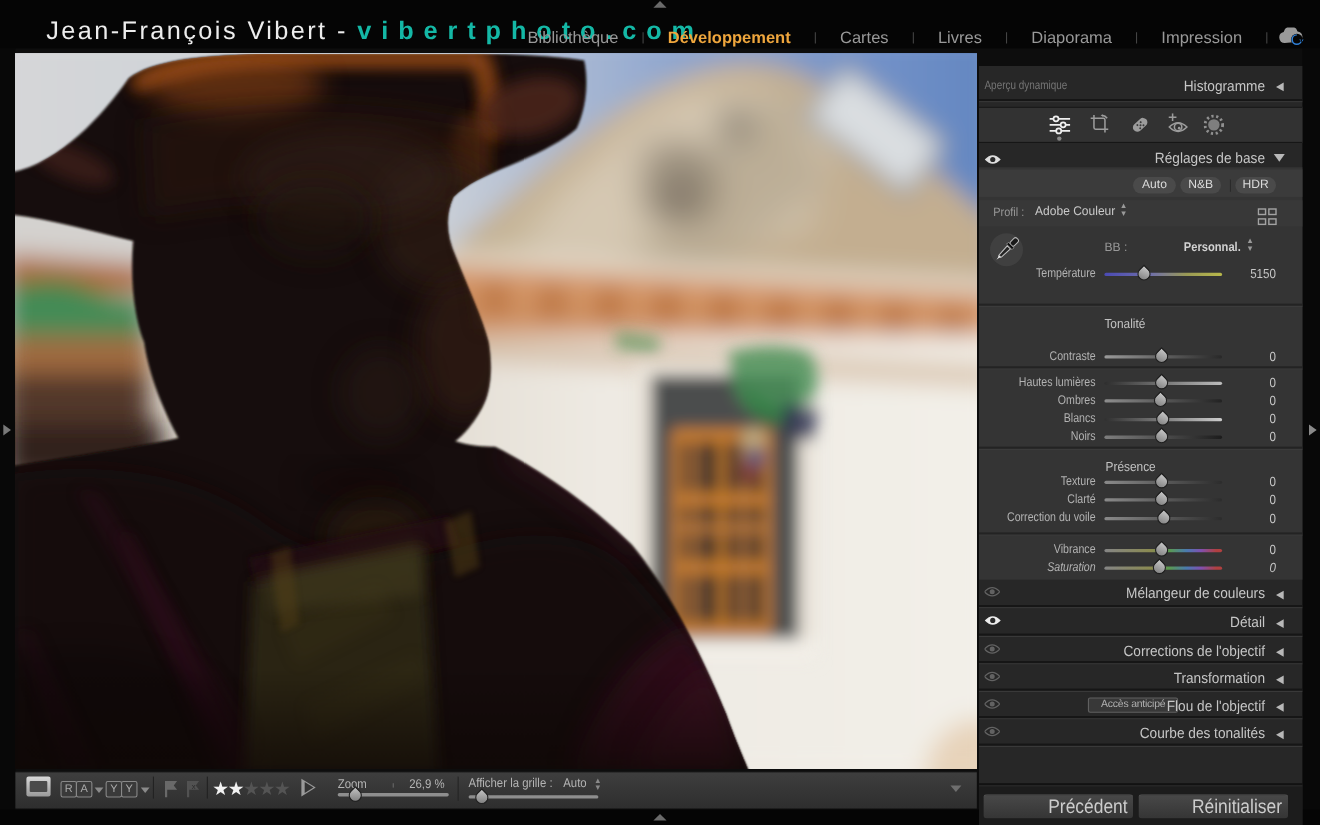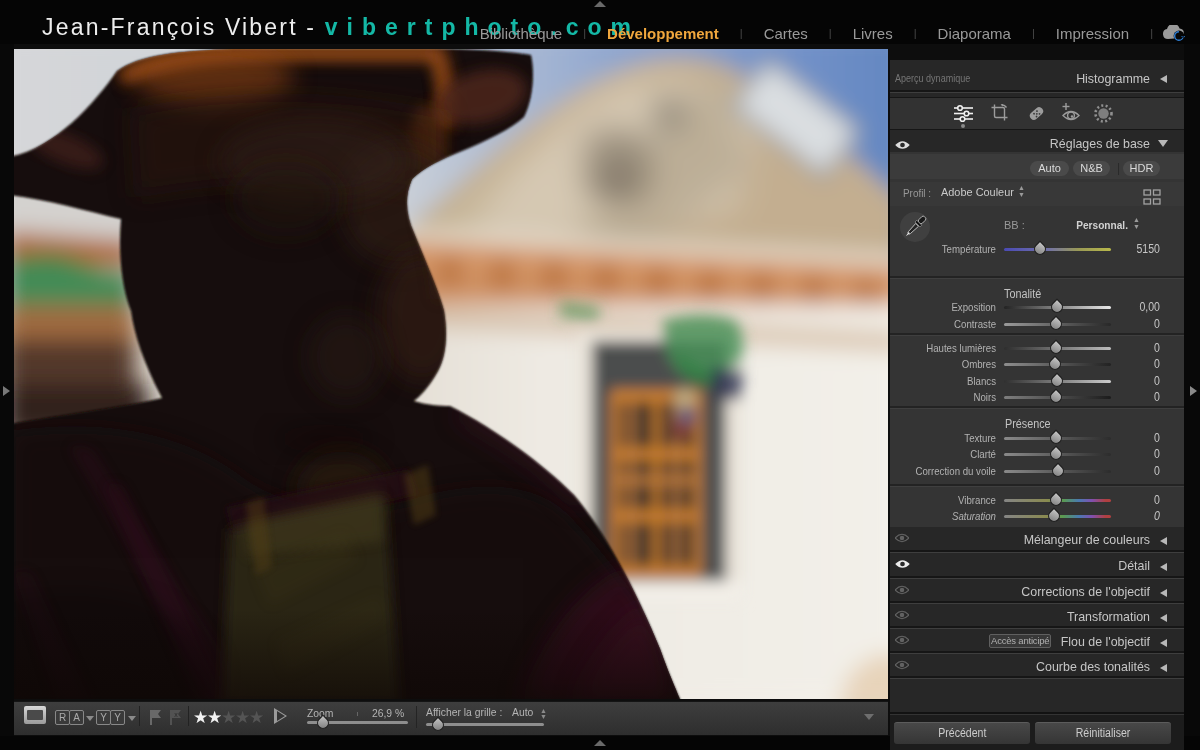--- a/index.html
+++ b/index.html
@@ -24,21 +24,21 @@
 .pr{position:absolute;}
 .hdrtxt{font-size:13.5px;color:#c6c6c6;transform:scaleX(0.92);transform-origin:100% 50%;}
 .dimtxt{font-size:11px;color:#757575;transform:scaleX(0.82);transform-origin:0 50%;}
 .coll{width:0;height:0;border-top:4.5px solid transparent;border-bottom:4.5px solid transparent;border-right:7px solid #b8b8b8;}
 .expand{width:0;height:0;border-left:5.5px solid transparent;border-right:5.5px solid transparent;border-top:7px solid #b8b8b8;}
 .sepline{position:absolute;left:0;width:294px;height:2px;background:#161616;border-bottom:1px solid #3e3e3e;}
 .slabel{position:absolute;font-size:11.5px;color:#b2b2b2;text-align:right;width:106px;left:0px;transform:scaleX(0.84);transform-origin:100% 50%;}
 .svalue{position:absolute;font-size:12px;color:#c6c6c6;text-align:right;width:46px;left:224px;transform:scaleX(0.88);transform-origin:100% 50%;}
 .ptrack{position:absolute;left:114px;width:107px;height:3px;border-radius:2px;top:6px;}
 .pthumb{position:absolute;width:10px;height:10px;background:linear-gradient(160deg,#c6c6c6,#7e7e7e);border:1px solid #1f1f1f;border-radius:0 50% 50% 50%;transform:rotate(45deg);top:1px;}
-.btn{position:absolute;background:linear-gradient(#484848,#353535);border-radius:3px;border-top:1px solid #5c5c5c;color:#cccccc;font-size:12px;text-align:center;}
+.btn{position:absolute;background:linear-gradient(#484848,#353535);border-radius:3px;border-top:1px solid #5c5c5c;color:#cccccc;font-size:18px;text-align:right;}
 .btn span{display:inline-block;transform:scaleX(0.88);}
 .pillbtn{position:absolute;background:#4a4a4a;border-radius:8px;color:#dadada;font-size:11px;text-align:center;line-height:15px;height:15px;}
 </style></head>
 <body>
 <div id="stage">
 
 <div id="topbar"></div>
 <div id="topuparrow"></div>
 <div id="idplate">Jean-François Vibert - <span class="gold">vibertphoto.com</span></div>
 <div id="menu"><span class="it">Bibliothèque</span><span class="sep">|</span><span class="it active">Développement</span><span class="sep">|</span><span class="it">Cartes</span><span class="sep">|</span><span class="it">Livres</span><span class="sep">|</span><span class="it">Diaporama</span><span class="sep">|</span><span class="it">Impression</span><span class="sep">|</span><svg width="24" height="17" viewBox="0 0 24 17" style="vertical-align:-3px;margin-left:8px">
@@ -183,26 +183,20 @@
 <div class="pr" style="left:158px;top:159px;width:80px;text-align:right;font-size:11.5px;color:#d2d2d2;font-weight:bold;transform:scaleX(0.88);transform-origin:100% 50%;">Personnal.</div>
 <div class="pr" style="left:243px;top:156px;font-size:7px;color:#9a9a9a;line-height:7px;">▲<br>▼</div>
 <div class="pr" style="left:0;top:182px;width:294px;height:16px;">
         <div class="slabel" style="top:1px;">Température</div>
         <div class="ptrack" style="background:linear-gradient(90deg,#4a4ab4,#7070a8 40%,#9a9a55 70%,#b8b84a);"></div>
         <div class="pthumb" style="left:144px;"></div>
         <div class="svalue" style="top:0px;">5150</div>
       </div>
 <div class="sepline" style="top:216px;background:#232323;border-bottom-color:#3f3f3f;"></div>
 <div class="pr" style="left:114px;top:227px;font-size:12px;color:#c2c2c2;transform:scaleX(0.9);transform-origin:0 50%;">Tonalité</div>
-<div class="pr" style="left:0;top:240px;width:294px;height:16px;">
-        <div class="slabel" style="top:1px;">Exposition</div>
-        <div class="ptrack" style="background:linear-gradient(90deg,#232323,#e8e8e8);"></div>
-        <div class="pthumb" style="left:161px;"></div>
-        <div class="svalue" style="top:0px;">0,00</div>
-      </div>
 <div class="pr" style="left:0;top:257px;width:310px;height:16px;">
         <div class="slabel" style="top:1px;">Contraste</div>
         <div class="ptrack" style="background:linear-gradient(90deg,#9a9a9a,#282828);"></div>
         <div class="pthumb" style="left:160px;"></div>
         <div class="svalue" style="top:0px;">0</div>
       </div>
 <div class="sepline" style="top:273px;background:#232323;border-bottom-color:#3f3f3f;"></div>
 <div class="pr" style="left:0;top:281px;width:294px;height:16px;">
         <div class="slabel" style="top:1px;">Hautes lumières</div>
         <div class="ptrack" style="background:linear-gradient(90deg,#2e2e2e,#bcbcbc);"></div>
@@ -285,21 +279,21 @@
         <path d="M0 5.5 q8 -8.5 16 0 q-8 8.5 -16 0z" fill="none" stroke="#aaa" stroke-width="1.3"></path>
         <circle cx="8" cy="5.5" r="2.6" fill="#aaa"></circle>
       </svg>
 <div class="pr hdrtxt" style="left:0px;top:549px;width:260px;text-align:right;">Transformation</div>
 <div class="pr coll" style="left:270px;top:554px;"></div>
 <div class="sepline" style="top:566px;"></div>
 <svg class="pr" style="left:5px;top:575px;opacity:0.45;" width="14" height="10" viewBox="0 0 16 11">
         <path d="M0 5.5 q8 -8.5 16 0 q-8 8.5 -16 0z" fill="none" stroke="#aaa" stroke-width="1.3"></path>
         <circle cx="8" cy="5.5" r="2.6" fill="#aaa"></circle>
       </svg>
-<div class="pr" style="left:99px;top:574px;height:12px;line-height:12px;padding:0 1px;border:1px solid #606060;border-radius:2px;background:#383838;color:#b0b0b0;font-size:9.5px;letter-spacing:-0.2px;">Accès anticipé</div>
+<div class="pr" style="left:99px;top:574px;height:12px;line-height:12px;padding:0 11px;border:1px solid #606060;border-radius:2px;background:#383838;color:#b0b0b0;font-size:9.5px;letter-spacing:-0.2px;">Accès anticipé</div>
 <div class="pr hdrtxt" style="left:0px;top:574px;width:260px;text-align:right;">Flou de l'objectif</div>
 <div class="pr coll" style="left:270px;top:579px;"></div>
 <div class="sepline" style="top:591px;"></div>
 <svg class="pr" style="left:5px;top:600px;opacity:0.45;" width="14" height="10" viewBox="0 0 16 11">
         <path d="M0 5.5 q8 -8.5 16 0 q-8 8.5 -16 0z" fill="none" stroke="#aaa" stroke-width="1.3"></path>
         <circle cx="8" cy="5.5" r="2.6" fill="#aaa"></circle>
       </svg>
 <div class="pr hdrtxt" style="left:0px;top:599px;width:260px;text-align:right;">Courbe des tonalités</div>
 <div class="pr coll" style="left:270px;top:604px;"></div>
 <div class="sepline" style="top:616px;"></div>

